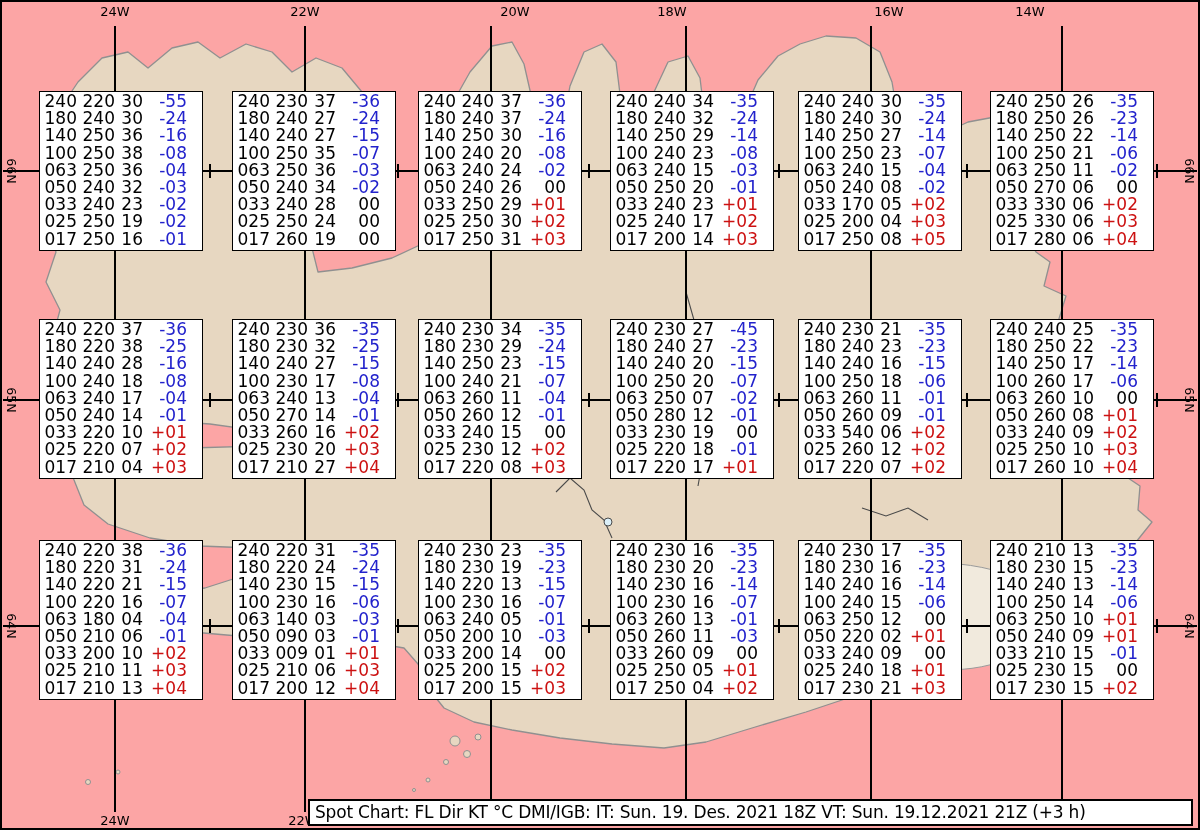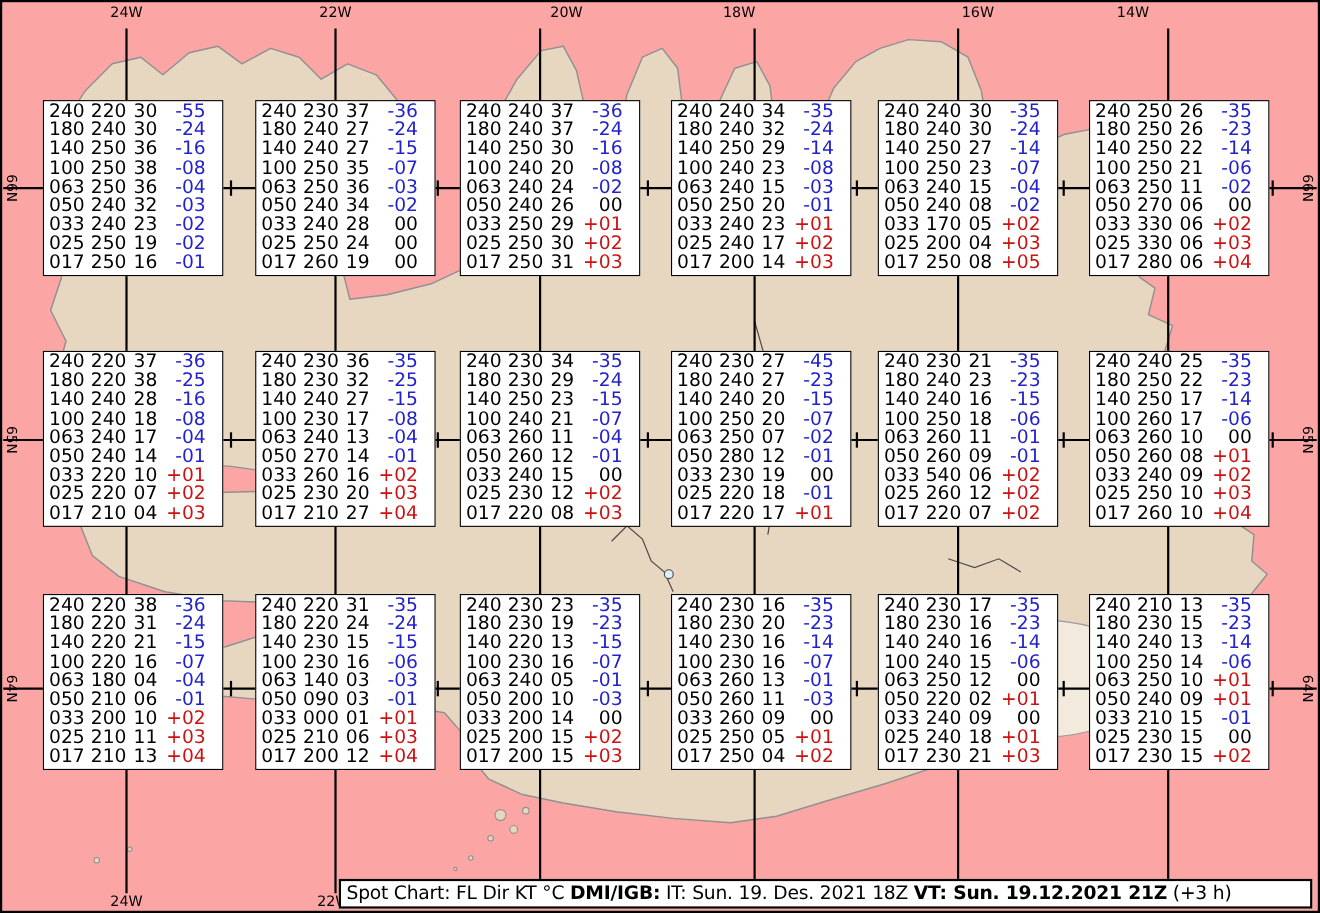--- a/index.html
+++ b/index.html
@@ -22,21 +22,21 @@
   .spotrow span{text-align:right;}
   .tneg{color:#2222cc;}
   .tpos{color:#cc1111;}
   .tzero{color:#000;}
   .footer{
     position:absolute;left:308px;top:799px;width:885px;height:27px;
     background:#fff;border:2px solid #000;box-sizing:border-box;
     font-size:17px;letter-spacing:-0.2px;white-space:nowrap;overflow:hidden;
     padding:1px 5px;z-index:20;
   }
-  .footer .fb{font-weight:bold;}
+  .footer .fb{font-weight:normal;}
 </style>
 </head>
 <body>
 
 <div class="stage">
 
   <svg class="map" width="1200" height="830" viewBox="0 0 1200 830">
     <g>
       <path fill="#e7d7c1" stroke="#909090" stroke-width="1.3" stroke-linejoin="round" d="
         M62,612 L95,600 L150,594 L205,588 L255,572 L282,556
@@ -897,21 +897,21 @@
           <span class="tneg">-03</span>
         </div>
         <div class="spotrow">
           <span>050</span>
           <span>090</span>
           <span>03</span>
           <span class="tneg">-01</span>
         </div>
         <div class="spotrow">
           <span>033</span>
-          <span>000</span>
+          <span>009</span>
           <span>01</span>
           <span class="tpos">+01</span>
         </div>
         <div class="spotrow">
           <span>025</span>
           <span>210</span>
           <span>06</span>
           <span class="tpos">+03</span>
         </div>
         <div class="spotrow">

